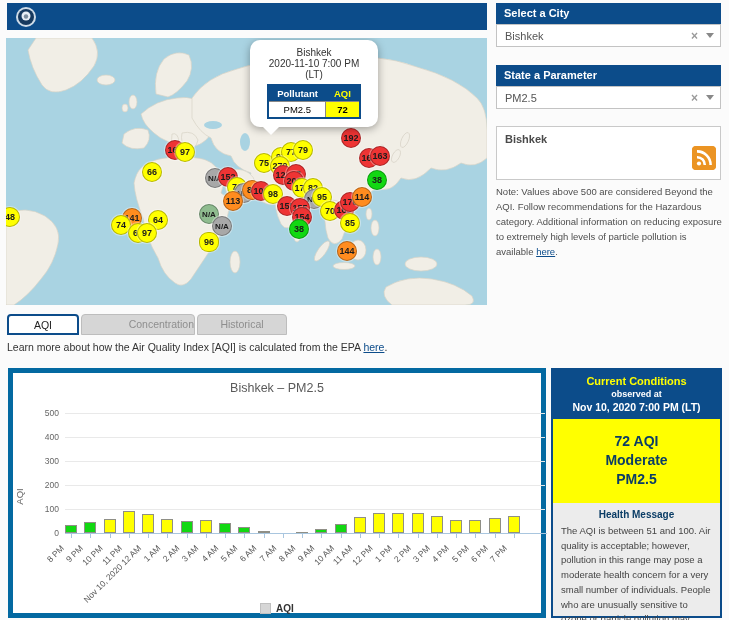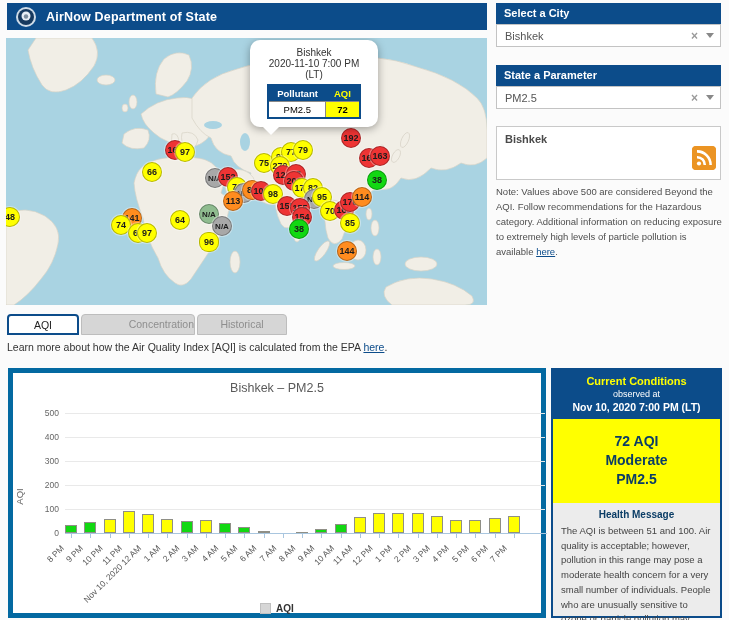--- a/index.html
+++ b/index.html
@@ -78,40 +78,39 @@
   .xlabel { position:absolute; font-size:8.5px; color:#555; white-space:nowrap;
     transform:rotate(-45deg); transform-origin:100% 0; }
   .legend { position:absolute; left:0; top:230px; width:100%; display:flex; justify-content:center; align-items:center; gap:5px; }
   .legend .swatch { width:11px; height:11px; background:#d6d6d6; border:1px solid #c0c0c0; }
   .legend .lab { font-size:10px; font-weight:bold; color:#333; }
 
   
   .cond { position:absolute; left:551px; top:368px; width:171px; height:250px; border:2px solid #0c4c8a; background:#ececec; }
   .cond .head { background:#0c4c8a; text-align:center; padding:5px 2px 6px; }
   .cond .head .t { color:#ffff00; font-size:11px; font-weight:bold; }
-  .cond .head .o { color:#fff; font-size:9px; font-weight:normal; margin-top:2px; }
+  .cond .head .o { color:#fff; font-size:9px; font-weight:bold; margin-top:2px; }
   .cond .head .d { color:#fff; font-size:10.5px; font-weight:bold; margin-top:2px; }
   .cond .aqiblock { background:#ffff00; text-align:center; padding:13px 0 14px; }
   .cond .aqiblock div { color:#0b3d66; font-size:14px; font-weight:bold; line-height:19px; }
   .cond .hm-title { text-align:center; font-size:10px; font-weight:bold; color:#0b3d66; padding:6px 0 2px; }
   .cond .hm-text { font-size:9.5px; color:#444; line-height:1.55; padding:2px 8px; }
 </style>
 </head>
 <body>
 
 <div id="stage">
 
   <div class="app-header">
     <svg width="22" height="22" viewBox="0 0 22 22">
       <circle cx="11" cy="11" r="10" fill="#cfdce8"></circle>
       <circle cx="11" cy="11" r="8" fill="#16395e"></circle>
       <circle cx="11" cy="10" r="4.5" fill="#e8eef4"></circle>
       <circle cx="11" cy="10.5" r="2.2" fill="#7d8d9d"></circle>
     </svg>
-    <span class="title">AirNow Department of State</span>
   </div>
 
   <div id="map">
     <svg class="land" width="481" height="267" viewBox="0 0 481 267">
       <g fill="#f1eee6" stroke="#d7d2c6" stroke-width="0.7">
         <path d="M30,0 L86,0 Q96,14 88,28 Q76,46 60,52 Q44,58 36,47 Q25,30 22,12 Z"></path>
         <ellipse cx="100" cy="42" rx="9" ry="5"></ellipse>
         <path d="M150,56 Q147,34 158,21 Q170,11 183,17 Q189,30 181,43 Q171,56 162,59 Z"></path>
         <ellipse cx="127" cy="64" rx="4" ry="7"></ellipse>
         <ellipse cx="119" cy="70" rx="3" ry="4"></ellipse>
@@ -152,21 +151,21 @@
         <div class="marker gray na" style="left: 199px; top: 130px;">N/A</div>
         <div class="marker red" style="left: 212px; top: 129px;">152</div>
         <div class="marker yellow" style="left: 221px; top: 139px;">71</div>
         <div class="marker gray na" style="left: 228px; top: 145px;">N/A</div>
         <div class="marker orange" style="left: 236px; top: 142px;">84</div>
         <div class="marker red" style="left: 245px; top: 143px;">100</div>
         <div class="marker orange" style="left: 217px; top: 153px;">113</div>
         <div class="marker sage na" style="left: 193px; top: 166px;">N/A</div>
         <div class="marker gray na" style="left: 206px; top: 178px;">N/A</div>
         <div class="marker yellow" style="left: 193px; top: 194px; border-radius: 9px;">96</div>
-        <div class="marker yellow" style="left: 164px; top: 172px;">64</div>
+        <div class="marker yellow" style="left: 142px; top: 172px;">64</div>
         <div class="marker orange" style="left: 116px; top: 170px;">141</div>
         <div class="marker yellow" style="left: 105px; top: 177px;">74</div>
         <div class="marker yellow" style="left: 122px; top: 185px;">69</div>
         <div class="marker yellow" style="left: 131px; top: 185px;">97</div>
         <div class="marker yellow" style="left: -6px; top: 169px;">48</div>
         <div class="marker yellow" style="left: 248px; top: 115px;">75</div>
         <div class="marker yellow" style="left: 265px; top: 109px;">97</div>
         <div class="marker yellow" style="left: 275px; top: 104px;">77</div>
         <div class="marker yellow" style="left: 287px; top: 102px;">79</div>
         <div class="marker yellow" style="left: 264px; top: 118px;">279</div>

